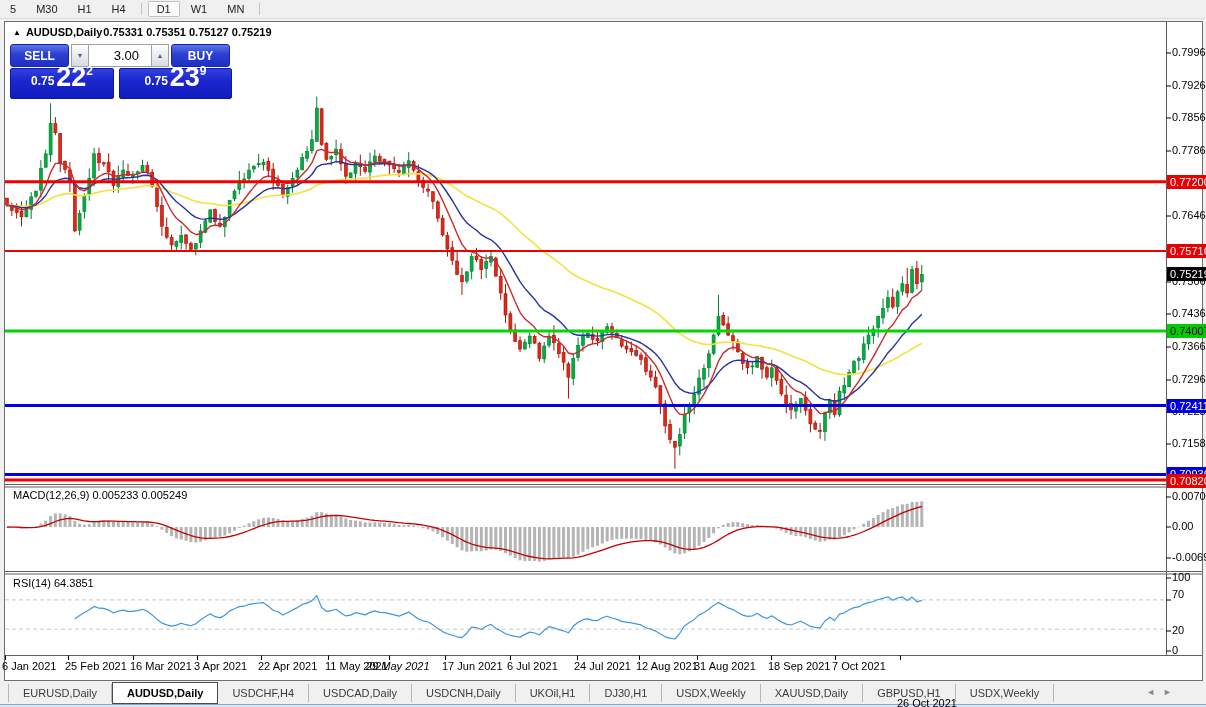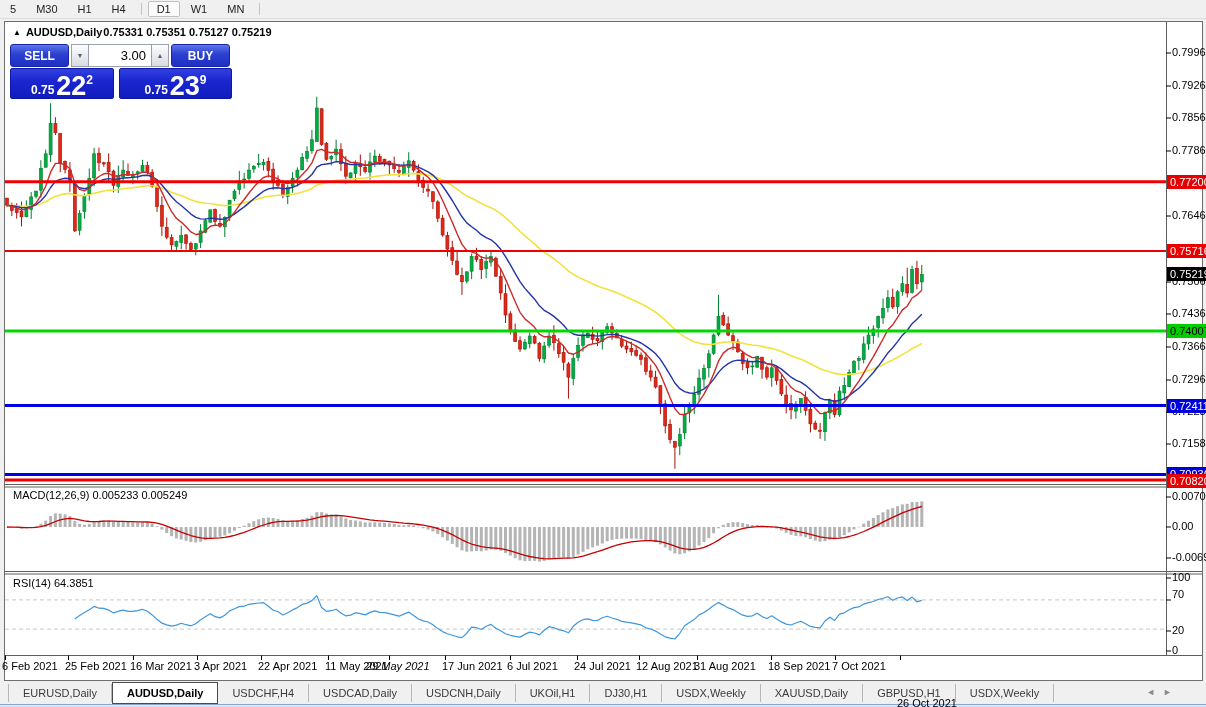--- a/index.html
+++ b/index.html
@@ -23,26 +23,26 @@
   
   .trade-panel{position:absolute;left:10px;top:44px;width:222px;z-index:40;}
   .tp-row1{display:flex;height:23px;}
   .btn-trade{width:59px;height:23px;color:#fff;font-size:12px;text-align:center;line-height:23px;
     background:linear-gradient(#5d76e8,#2b3fd0 45%,#1f30c4);border:1px solid #1524a8;border-radius:3px;
     box-sizing:border-box;cursor:pointer;font-weight:bold;}
   .spin{width:17px;height:23px;box-sizing:border-box;border:1px solid #9aa0ad;background:linear-gradient(#fdfdfd,#d8dbe2);
     color:#55607a;font-size:7px;text-align:center;line-height:21px;cursor:pointer;}
   .spin.dn{margin-left:2px;border-right:none;}
   .amount{width:64px;height:23px;box-sizing:border-box;border:1px solid #9aa0ad;background:#fff;
-    font-size:13px;color:#000;text-align:right;padding:0 5px 0 0;line-height:21px;font-family:"Liberation Sans",sans-serif;}
+    font-size:13px;color:#000;text-align:right;padding:0 12px 0 0;line-height:21px;font-family:"Liberation Sans",sans-serif;}
   .spin.up{margin-right:2px;border-left:none;}
   .tp-row2{display:flex;margin-top:1px;}
   .price-box{height:31px;color:#fff;background:linear-gradient(#3240e0,#1b27cf 40%,#111cbd);
     border:1px solid #0e18a6;border-radius:2px;box-sizing:border-box;display:flex;align-items:flex-end;
-    justify-content:center;padding-bottom:0;cursor:pointer;}
+    justify-content:center;padding-bottom:9px;cursor:pointer;}
   .price-box.sell{width:104px;margin-right:5px;}
   .price-box.buy{width:113px;}
   .pb-small{font-size:12px;font-weight:700;margin-right:2px;line-height:16px;}
   .pb-big{font-size:27px;font-weight:700;line-height:24px;letter-spacing:0;}
   .pb-sup{font-size:12px;font-weight:700;line-height:12px;position:relative;top:-12px;}
   
   #chart-svg{position:absolute;left:0;top:0;z-index:10;}
   
   .plabel{position:absolute;left:1172px;font-size:11px;color:#000;z-index:20;white-space:nowrap;}
   .pbadge{position:absolute;left:1167px;width:37px;height:14px;font-size:11px;line-height:14px;
@@ -775,21 +775,21 @@
     <div class="pbadge" style="top: 474px; background: rgb(232, 0, 0); color: rgb(255, 255, 255);">0.70820</div>
     <div class="plabel" style="top: 490px;">0.007015</div>
     <div class="plabel" style="top: 520px;">0.00</div>
     <div class="plabel" style="top: 551px;">-0.00692</div>
     <div class="plabel" style="top: 571px;">100</div>
     <div class="plabel" style="top: 588px;">70</div>
     <div class="plabel" style="top: 624px;">20</div>
     <div class="plabel" style="top: 644px;">0</div>
   </div>
 <div id="date-labels">
-    <div class="dlabel" style="left: 2px;">6 Feb 2021</div>
+    <div class="dlabel" style="left: 2px;">6 Jan 2021</div>
     <div class="dlabel" style="left: 65px;">25 Feb 2021</div>
     <div class="dlabel" style="left: 130px;">16 Mar 2021</div>
     <div class="dlabel" style="left: 194px;">3 Apr 2021</div>
     <div class="dlabel" style="left: 258px;">22 Apr 2021</div>
     <div class="dlabel" style="left: 325px;">11 May 2021</div>
     <div class="dlabel" style="left: 366px; font-style: italic;">29 May 2021</div>
     <div class="dlabel" style="left: 442px;">17 Jun 2021</div>
     <div class="dlabel" style="left: 507px;">6 Jul 2021</div>
     <div class="dlabel" style="left: 574px;">24 Jul 2021</div>
     <div class="dlabel" style="left: 636px;">12 Aug 2021</div>

